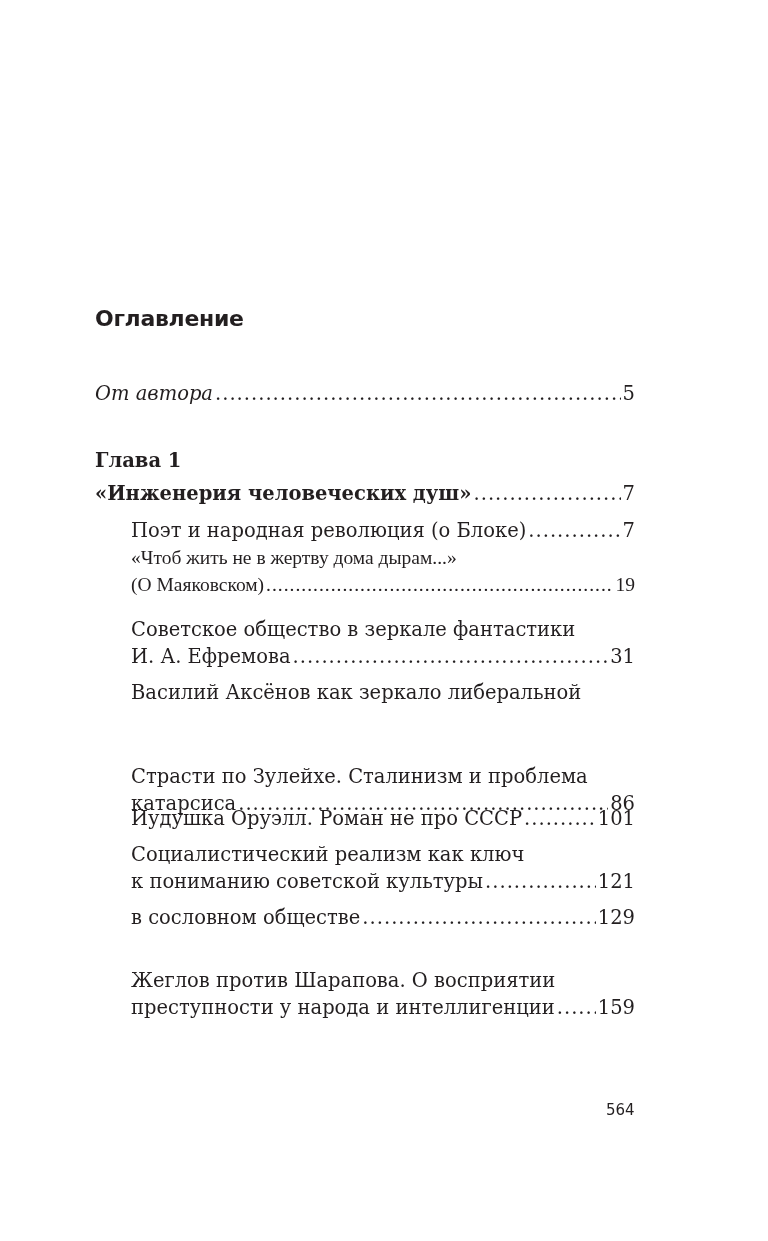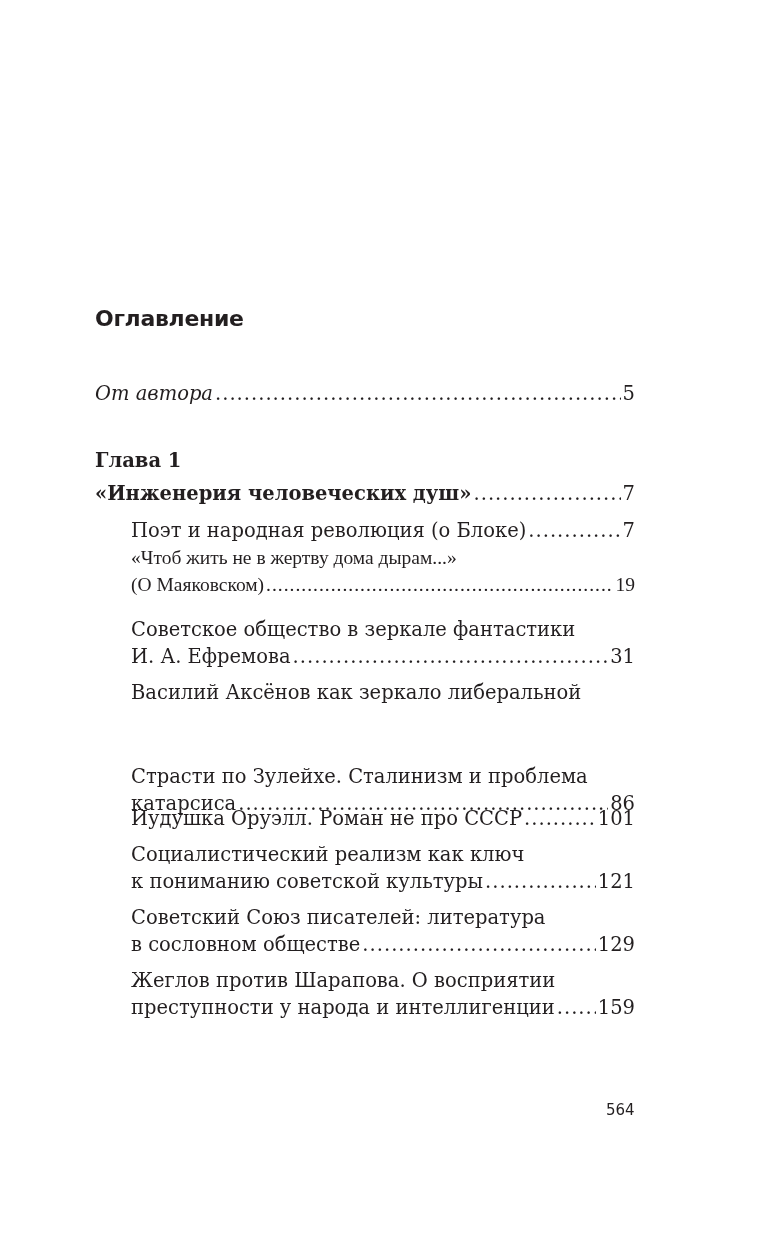--- a/index.html
+++ b/index.html
@@ -97,21 +97,20 @@
 <div class="sub" style="top:841px;">
   <div class="line1">Социалистический реализм как ключ</div>
   <div class="row">
     <span class="text">к пониманию советской культуры</span>
     <span class="dots"></span>
     <span class="page">121</span>
   </div>
 </div>
 
 <div class="sub" style="top:904px;">
-  <div class="line1">Советский Союз писателей: литература</div>
   <div class="row">
     <span class="text">в сословном обществе</span>
     <span class="dots"></span>
     <span class="page">129</span>
   </div>
 </div>
 
 <div class="sub" style="top:967px;">
   <div class="line1">Жеглов против Шарапова. О восприятии</div>
   <div class="row">

